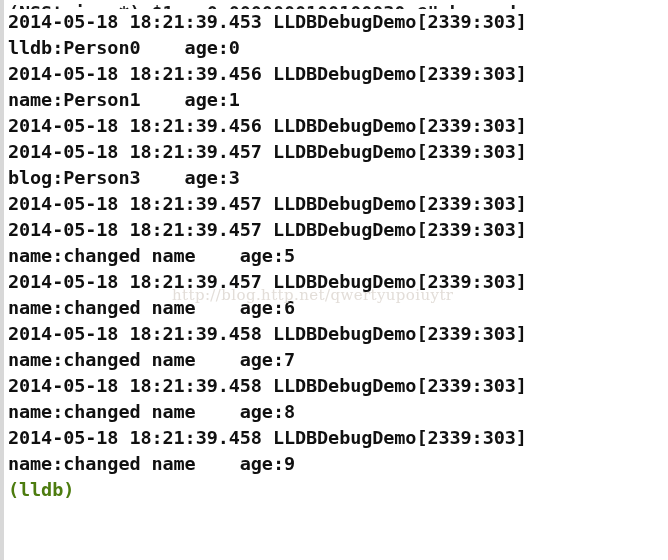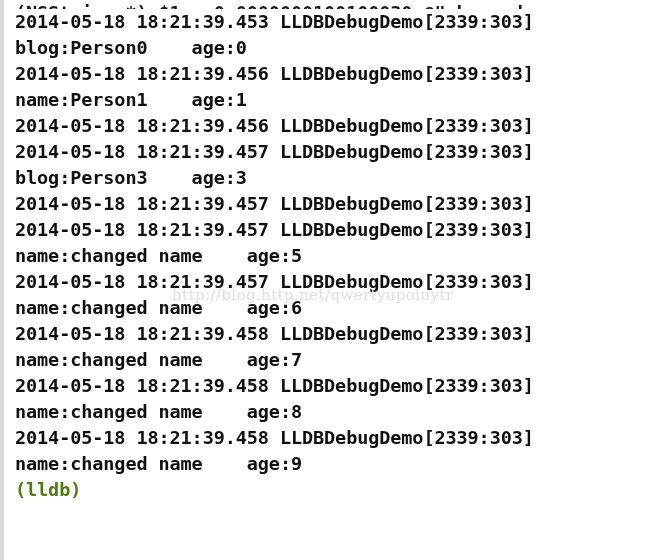--- a/index.html
+++ b/index.html
@@ -35,21 +35,21 @@
     font-weight: normal;
     color: #e3ded9;
     white-space: pre;
     letter-spacing: 0.4px;
     pointer-events: none;
     z-index: 3;
   }
 
   #lines {
     position: absolute;
-    left: 7px;
+    left: 0;
     top: 0;
     width: 592px;
     z-index: 2;
   }
 
   .line {
     height: 26px;
     line-height: 26px;
     white-space: pre;
     font-size: 18.5px;
@@ -73,21 +73,21 @@
   }
 </style>
 </head>
 <body>
 
 <div id="console">
 
   <div id="lines">
       <div class="line clipped">(NSString *) $1 = 0x0000000100100030 @"changed nam</div>
       <div class="line">2014-05-18 18:21:39.453 LLDBDebugDemo[2339:303]</div>
-      <div class="line">blog:Person0    age:0</div>
+      <div class="line">lldb:Person0    age:0</div>
       <div class="line">2014-05-18 18:21:39.456 LLDBDebugDemo[2339:303]</div>
       <div class="line">name:Person1    age:1</div>
       <div class="line">2014-05-18 18:21:39.456 LLDBDebugDemo[2339:303]</div>
       <div class="line">2014-05-18 18:21:39.457 LLDBDebugDemo[2339:303]</div>
       <div class="line">blog:Person3    age:3</div>
       <div class="line">2014-05-18 18:21:39.457 LLDBDebugDemo[2339:303]</div>
       <div class="line">2014-05-18 18:21:39.457 LLDBDebugDemo[2339:303]</div>
       <div class="line">name:changed name    age:5</div>
       <div class="line">2014-05-18 18:21:39.457 LLDBDebugDemo[2339:303]</div>
       <div class="line">name:changed name    age:6</div>

